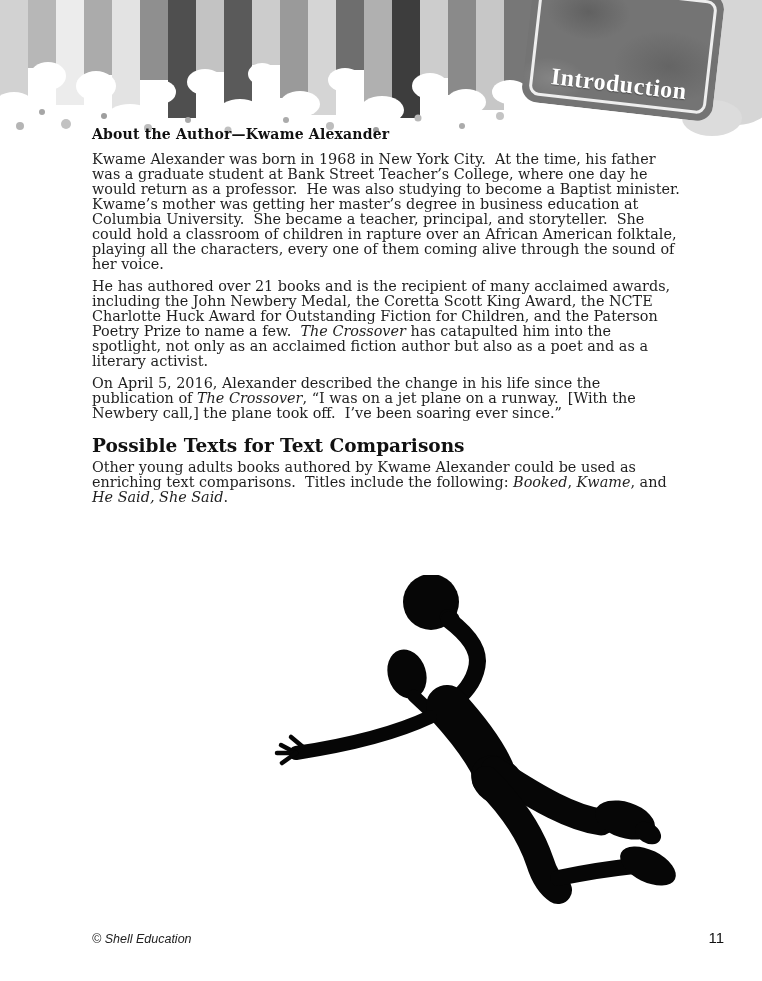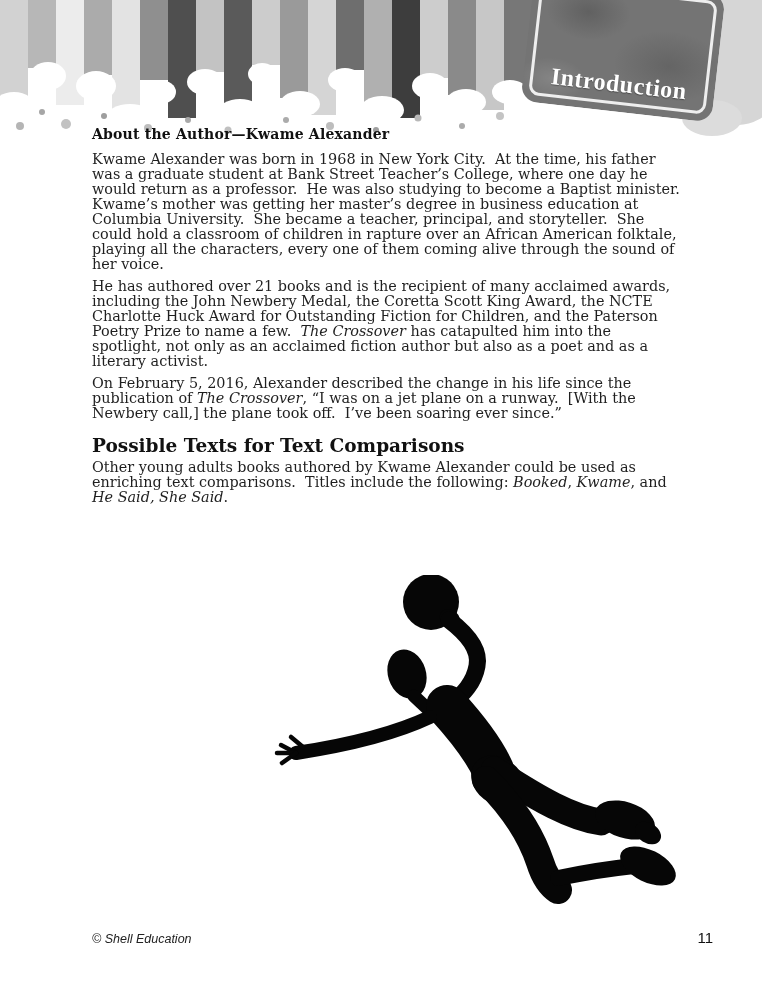--- a/index.html
+++ b/index.html
@@ -41,21 +41,21 @@
     margin:14px 0 4px 0;font-size:18.5px;font-weight:bold;color:#111;
   }
   .content p{
     margin:0 0 7px 0;font-size:14.4px;line-height:15px;
     white-space:pre-wrap;text-align:left;
   }
   
   .figure-svg{position:absolute;left:268px;top:575px;}
   
   .footer{
-    position:absolute;left:92px;right:49px;top:929px;
+    position:absolute;left:92px;right:38px;top:929px;
     display:flex;align-items:baseline;
     font-family:"Liberation Sans","DejaVu Sans",sans-serif;
     font-style:italic;font-size:12.5px;color:#222;
   }
   .footer .spacer{flex:1;}
   .footer .page-num{
     font-style:normal;font-weight:normal;font-size:15px;margin-left:20px;color:#111;
   }
 </style>
 </head>
@@ -121,21 +121,21 @@
 
   <div class="intro-tab">
     <div class="inner-border"></div>
     <div class="tab-label">Introduction</div>
   </div>
 
   <div class="content">
     <h1>About the Author—Kwame Alexander</h1>
     <p><span>Kwame Alexander was born in 1968 in New York City.  At the time, his father was a graduate student at Bank Street Teacher’s College, where one day he would return as a professor.  He was also studying to become a Baptist minister.  Kwame’s mother was getting her master’s degree in business education at Columbia University.  She became a teacher, principal, and storyteller.  She could hold a classroom of children in rapture over an African American folktale, playing all the characters, every one of them coming alive through the sound of her voice.</span></p>
     <p><span>He has authored over 21 books and is the recipient of many acclaimed awards, including the John Newbery Medal, the Coretta Scott King Award, the NCTE Charlotte Huck Award for Outstanding Fiction for Children, and the Paterson Poetry Prize to name a few.  </span><i>The Crossover</i><span> has catapulted him into the spotlight, not only as an acclaimed fiction author but also as a poet and as a literary activist.</span></p>
-    <p><span>On February 5, 2016, Alexander described the change in his life since the publication of </span><i>The Crossover</i><span>, “I was on a jet plane on a runway.  [With the Newbery call,] the plane took off.  I’ve been soaring ever since.”</span></p>
+    <p><span>On April 5, 2016, Alexander described the change in his life since the publication of </span><i>The Crossover</i><span>, “I was on a jet plane on a runway.  [With the Newbery call,] the plane took off.  I’ve been soaring ever since.”</span></p>
     <h2>Possible Texts for Text Comparisons</h2>
     <p><span>Other young adults books authored by Kwame Alexander could be used as enriching text comparisons.  Titles include the following: </span><i>Booked</i><span>, </span><i>Kwame</i><span>, and </span><i>He Said, She Said</i><span>.</span></p>
   </div>
 
   <svg class="figure-svg" width="424" height="330" viewBox="268 575 424 330" aria-hidden="true">
     <g fill="#060606" stroke="#060606" stroke-linecap="round" stroke-linejoin="round">
 
       <circle cx="431" cy="602" r="28" stroke="none"></circle>
 
       <ellipse cx="450" cy="619" rx="11" ry="9" stroke="none" transform="rotate(40 450 619)"></ellipse>

